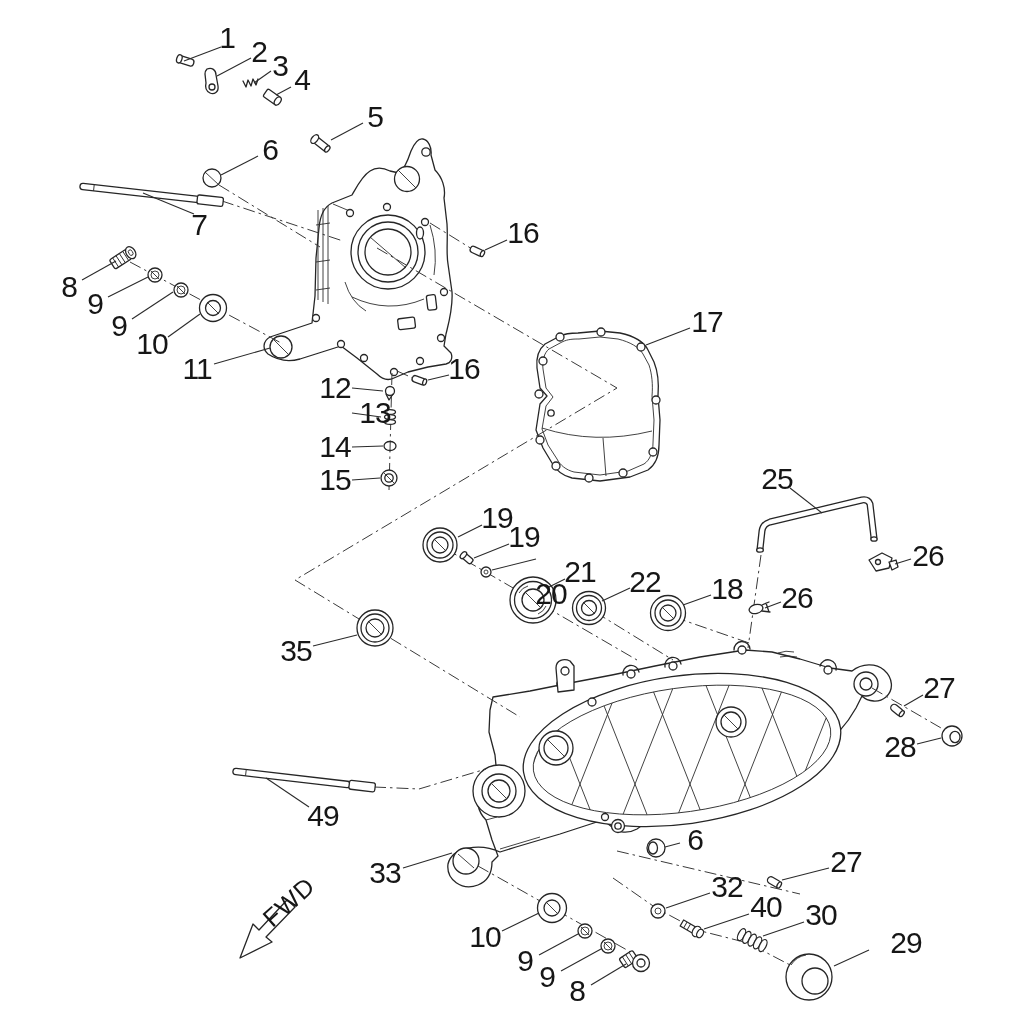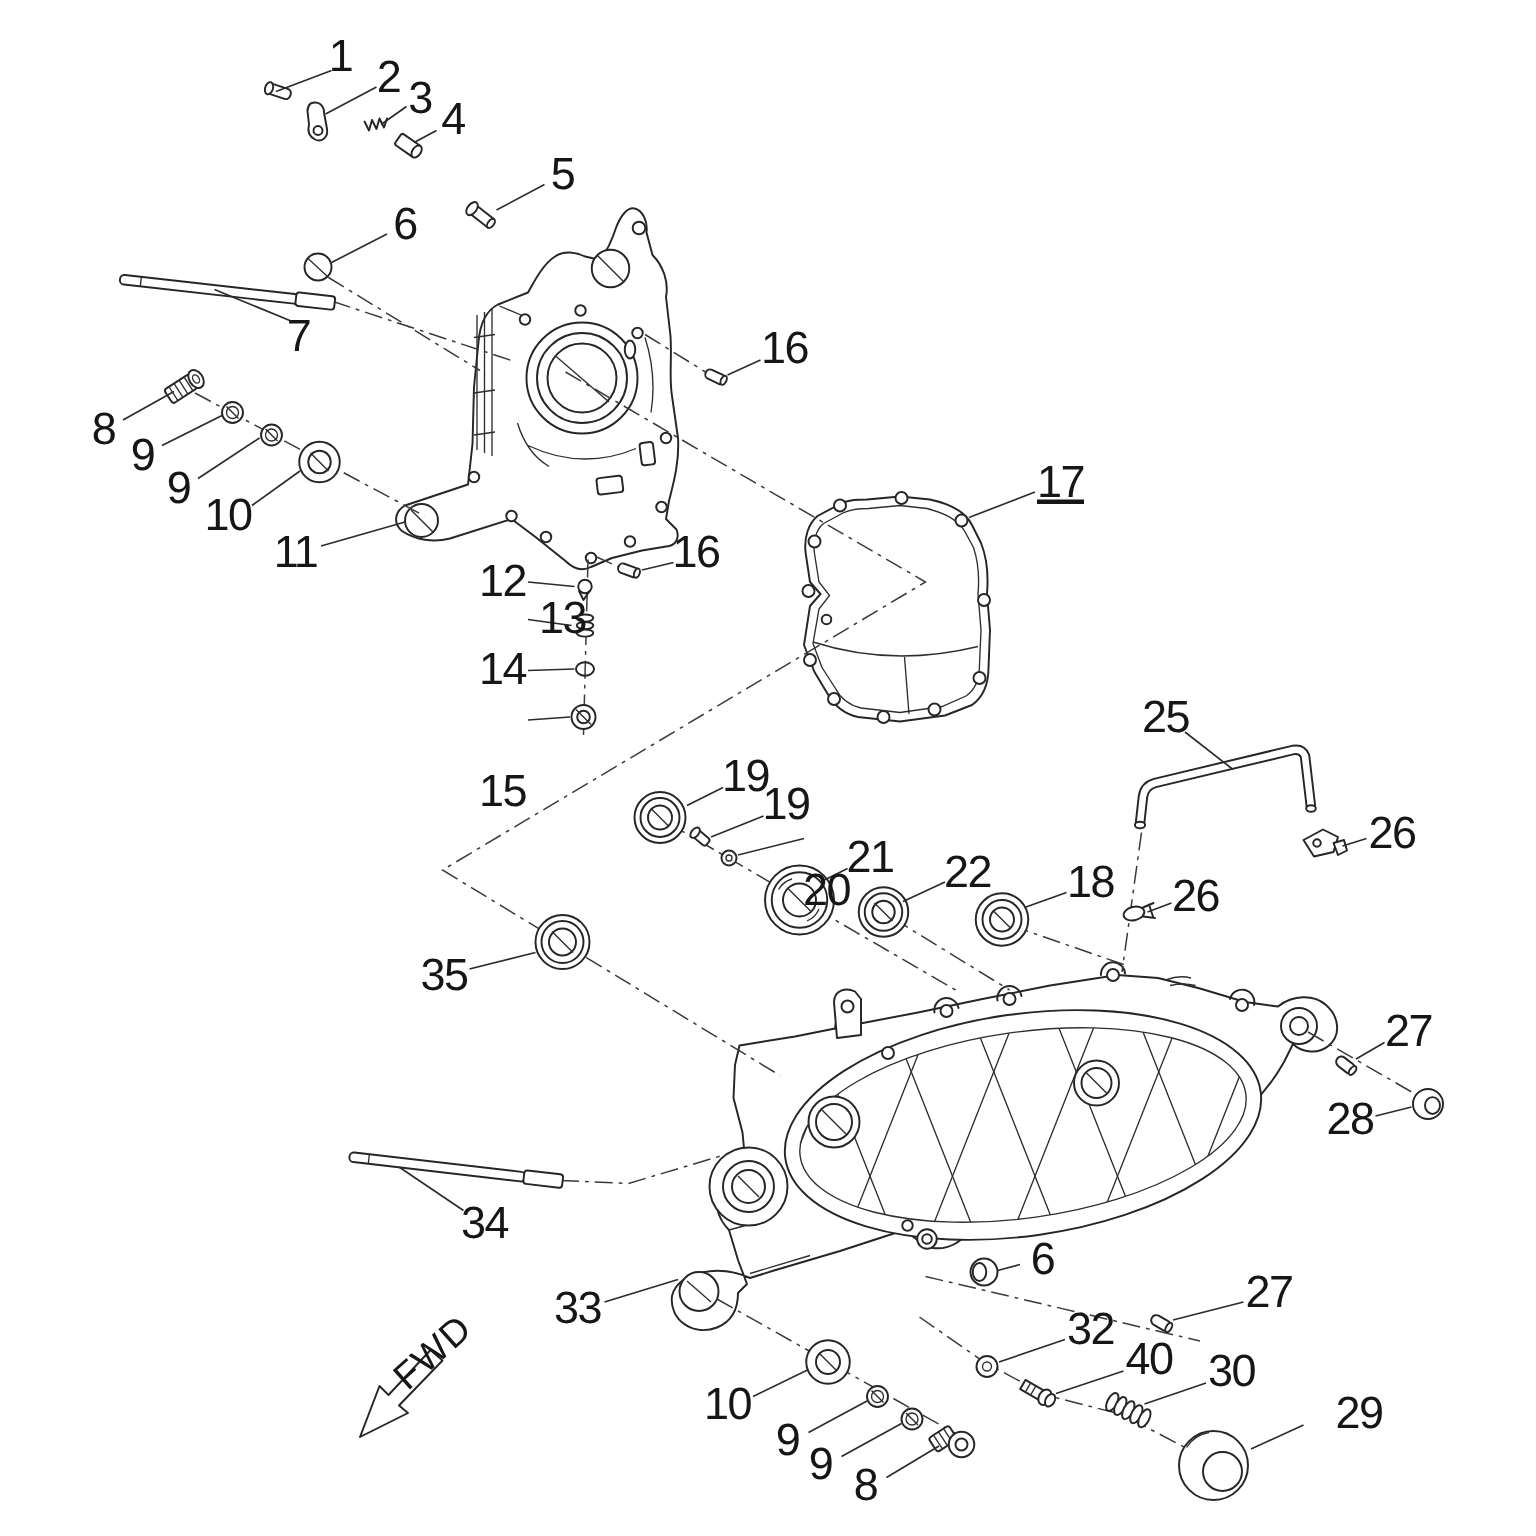--- a/index.html
+++ b/index.html
@@ -428,43 +428,43 @@
       <div class="callout" style="left: 270px; top: 150px;">6</div>
       <div class="callout" style="left: 199px; top: 225px;">7</div>
       <div class="callout" style="left: 69px; top: 287px;">8</div>
       <div class="callout" style="left: 95px; top: 304px;">9</div>
       <div class="callout" style="left: 119px; top: 326px;">9</div>
       <div class="callout" style="left: 152px; top: 344px;">10</div>
       <div class="callout" style="left: 197px; top: 369px;">11</div>
       <div class="callout" style="left: 335px; top: 388px;">12</div>
       <div class="callout" style="left: 335px; top: 413px; margin-left: 40px;">13</div>
       <div class="callout" style="left: 335px; top: 447px;">14</div>
-      <div class="callout" style="left: 335px; top: 480px; margin-top: 48px;">15</div>
+      <div class="callout" style="left: 335px; top: 480px;">15</div>
       <div class="callout" style="left: 523px; top: 233px;">16</div>
       <div class="callout" style="left: 464px; top: 369px;">16</div>
-      <div class="callout" style="left: 707px; top: 322px; text-decoration: underline;">17</div>
+      <div class="callout" style="left: 707px; top: 322px;">17</div>
       <div class="callout" style="left: 497px; top: 518px;">19</div>
       <div class="callout" style="left: 524px; top: 537px;">19</div>
       <div class="callout" style="left: 551px; top: 553px; margin-top: 41px;">20</div>
       <div class="callout" style="left: 580px; top: 572px;">21</div>
       <div class="callout" style="left: 645px; top: 582px;">22</div>
       <div class="callout" style="left: 727px; top: 589px;">18</div>
       <div class="callout" style="left: 797px; top: 598px;">26</div>
       <div class="callout" style="left: 777px; top: 479px;">25</div>
       <div class="callout" style="left: 928px; top: 556px;">26</div>
       <div class="callout" style="left: 939px; top: 688px;">27</div>
       <div class="callout" style="left: 900px; top: 747px;">28</div>
       <div class="callout" style="left: 695px; top: 840px;">6</div>
       <div class="callout" style="left: 846px; top: 862px;">27</div>
       <div class="callout" style="left: 727px; top: 887px;">32</div>
       <div class="callout" style="left: 766px; top: 907px;">40</div>
       <div class="callout" style="left: 821px; top: 915px;">30</div>
       <div class="callout" style="left: 886px; top: 943px; margin-left: 20px;">29</div>
       <div class="callout" style="left: 385px; top: 873px;">33</div>
-      <div class="callout" style="left: 323px; top: 816px;">34</div>
+      <div class="callout" style="left: 323px; top: 816px;">49</div>
       <div class="callout" style="left: 296px; top: 651px;">35</div>
       <div class="callout" style="left: 485px; top: 937px;">10</div>
       <div class="callout" style="left: 525px; top: 961px;">9</div>
       <div class="callout" style="left: 547px; top: 977px;">9</div>
       <div class="callout" style="left: 577px; top: 991px;">8</div>
     </div>
 
 <div class="fwd-label" style="left:289px;top:902px;">FWD</div>
 
 </div>

